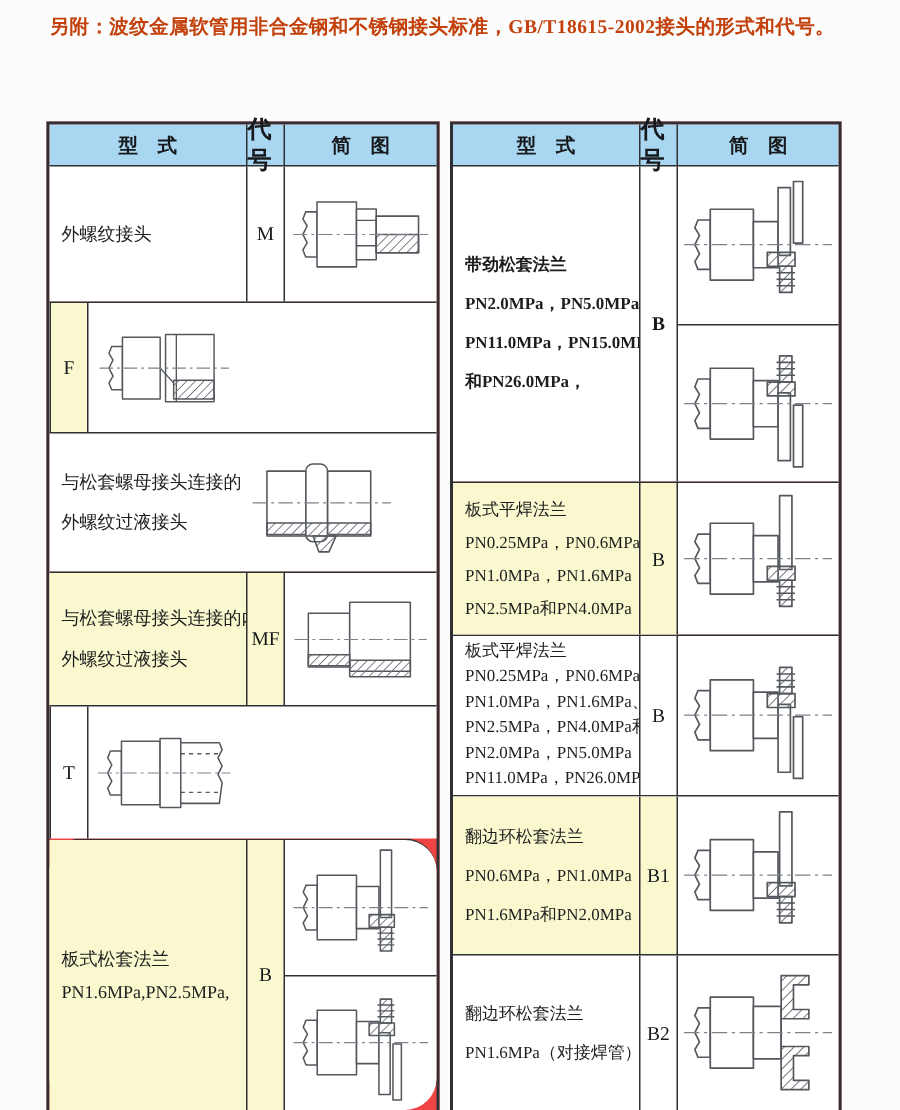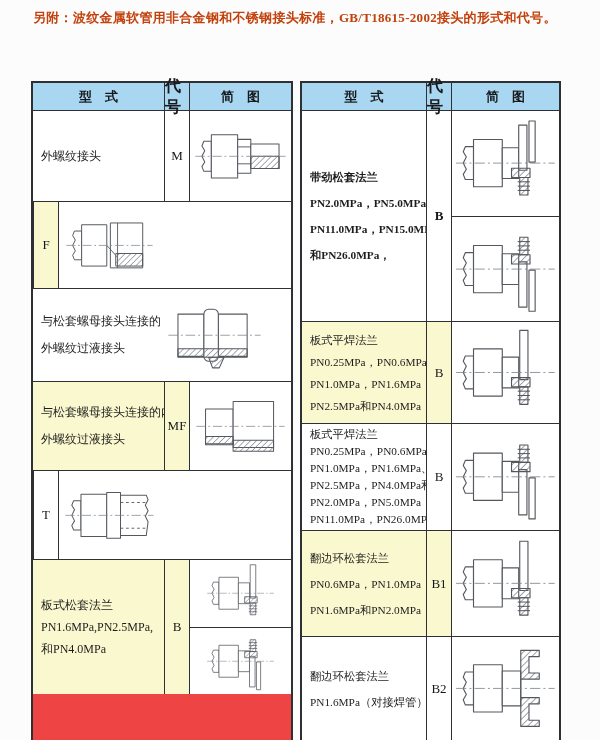--- a/index.html
+++ b/index.html
@@ -156,25 +156,24 @@
                 <rect x="19" y="22" width="28" height="46" fill="#ffffff" stroke="#54585e" stroke-width="1.1" stroke-linejoin="round"></rect>
                 <rect x="47" y="20" width="15" height="50" fill="#ffffff" stroke="#54585e" stroke-width="1.1" stroke-linejoin="round"></rect>
                 <polygon points="62,23 90,23 92,28 89,34 92,40 89,46 92,52 90,67 62,67" fill="#ffffff" stroke="#54585e" stroke-width="1.1" stroke-linejoin="round"></polygon>
                 <line x1="62" y1="31" x2="89" y2="31" stroke="#54585e" stroke-width="1" stroke-dasharray="3 3"></line>
                 <line x1="62" y1="59" x2="89" y2="59" stroke="#54585e" stroke-width="1" stroke-dasharray="3 3"></line>
                 <line x1="2" y1="45" x2="98" y2="45" stroke="#7d828a" stroke-width="0.8" stroke-dasharray="10 3 2 3"></line>
               </svg>
             </div>
           </div>
         </div>
-        <div class="row hl" style="height: 135px;">
+        <div class="row hl" style="height: 181px; border-radius: 21px;">
           <div class="cell-type">
             <div class="tline" style="line-height: 22px;">板式松套法兰</div>
             <div class="tline" style="line-height: 22px;">PN1.6MPa,PN2.5MPa,</div>
-            <div class="tline" style="line-height: 22px;">和PN4.0MPa</div>
           </div>
           <div class="cell-code">B</div>
           <div class="cell-dwg">
             <div class="dwg">
               <svg viewBox="0 0 100 90" width="96%" height="94%" preserveAspectRatio="xMidYMid meet">
     <defs>
                   <pattern id="h6" width="4.5" height="4.5" patternUnits="userSpaceOnUse" patternTransform="rotate(45)">
     <line x1="0" y1="0" x2="0" y2="4.5" stroke="#70757c" stroke-width="1.3"></line>
                   </pattern>
                 </defs>

